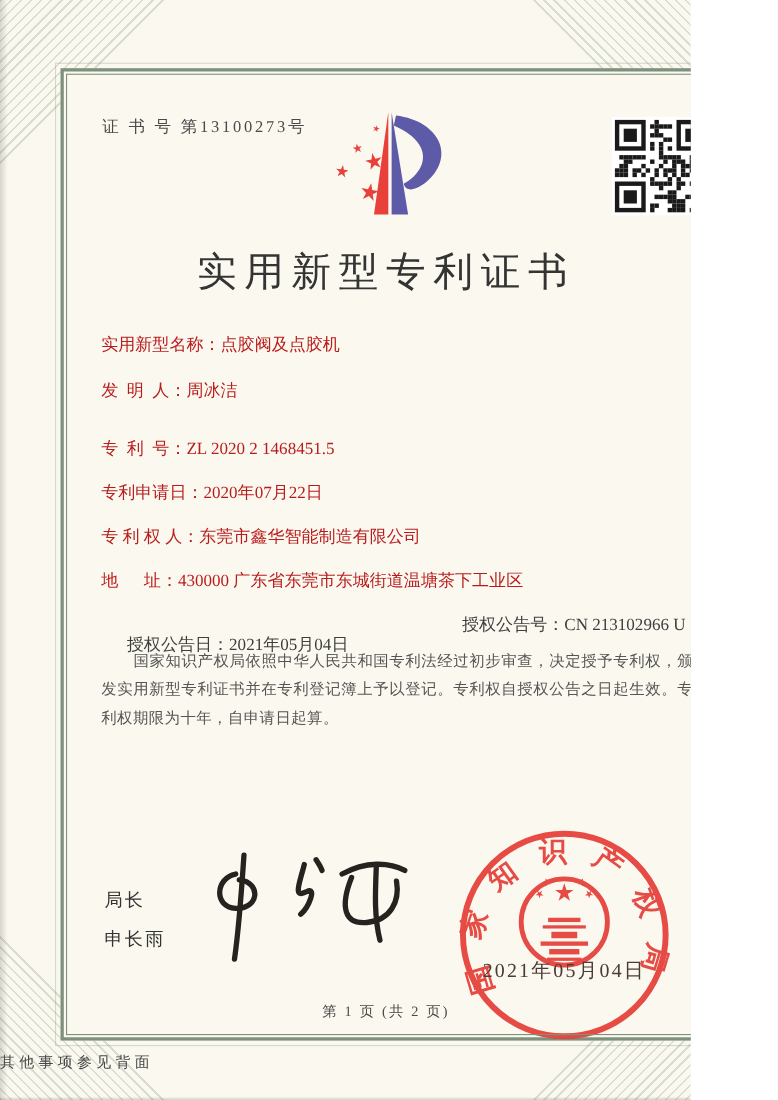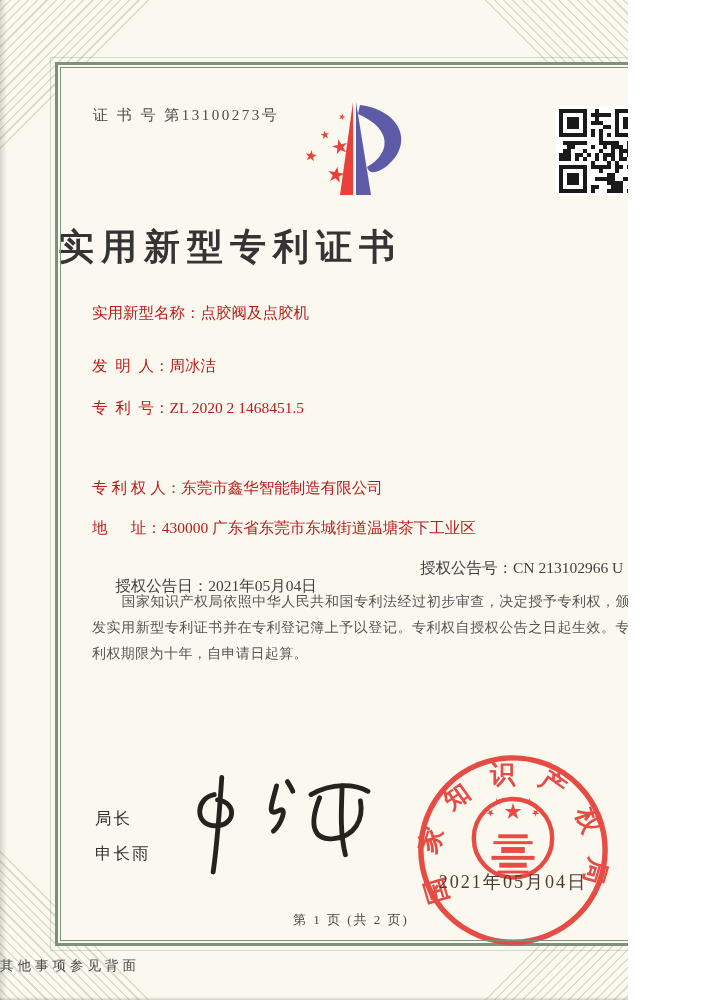--- a/index.html
+++ b/index.html
@@ -22,25 +22,25 @@
   .corner.br{bottom:0;right:0;background:repeating-linear-gradient(135deg,rgba(125,155,125,.55) 0 1.5px,transparent 1.5px 6.5px);clip-path:polygon(100% 0,100% 100%,0 100%);}
 
   .frame{position:absolute;left:55px;top:62px;width:586px;height:878px;
     border:3px solid var(--border-green);background:var(--paper);}
   .frame::after{content:"";position:absolute;inset:2px;border:1px solid var(--border-green);pointer-events:none;}
   .frame::before{content:"";position:absolute;inset:-8px;border:1px solid rgba(125,145,125,.3);pointer-events:none;}
 
   .cert-no{position:absolute;left:35px;top:41px;font-size:15px;letter-spacing:2.5px;color:#4a4a4a;}
   .logo{position:absolute;left:224px;top:30px;width:155px;height:112px;}
   .qr{position:absolute;left:498px;top:41px;width:90px;height:90px;}
-  .title{position:absolute;left:0;top:158px;width:100%;text-align:left;
-    font-size:36px;font-weight:bold;letter-spacing:7px;color:#343434;}
+  .title{position:absolute;left:0;top:158px;width:100%;text-align:center;
+    font-size:36px;font-weight:normal;letter-spacing:7px;color:#343434;}
 
   .row{position:absolute;left:34px;font-size:15.5px;white-space:pre;color:#b91c1c;}
-  .r0{top:238px}.r1{top:291px}.r2{top:333px}.r3{top:373px}.r4{top:413px}.r5{top:453px}
+  .r0{top:238px}.r1{top:280px}.r2{top:333px}.r3{top:373px}.r4{top:413px}.r5{top:453px}
   .row-grant{position:absolute;left:34px;top:493px;width:540px;font-size:15.5px;white-space:pre;color:#3e3e3e;}
   .grant2{position:absolute;left:328px;top:0;white-space:pre;}
 
   .paras{position:absolute;left:34px;top:524px;width:538px;font-size:14px;
     line-height:26px;text-align:justify;color:#474747;opacity:.92;letter-spacing:.4px;}
   .paras p{margin:0 0 2px 0;text-indent:2.1em;}
 
   .director{position:absolute;left:37px;top:743px;font-size:16.5px;letter-spacing:2px;color:#333;}
   .director div{margin-bottom:13px;}
   .signature{position:absolute;left:124px;top:700px;width:215px;height:115px;}
@@ -216,20 +216,21 @@
         <rect x="3" y="59" width="28" height="28" fill="#1a1a1a"></rect>
         <rect x="7" y="63" width="20" height="20" fill="#fff"></rect>
         <rect x="11" y="67" width="12" height="12" fill="#1a1a1a"></rect>
       </svg>
 
     <div class="title">实用新型专利证书</div>
 
     <div class="row r0"><span>实用新型名称：</span><span>点胶阀及点胶机</span></div>
     <div class="row r1"><span>发  明  人：</span><span>周冰洁</span></div>
     <div class="row r2"><span>专  利  号：</span><span>ZL 2020 2 1468451.5</span></div>
+    <div class="row r3"><span>专利申请日：</span><span>2020年07月22日</span></div>
     <div class="row r4"><span>专 利 权 人：</span><span>东莞市鑫华智能制造有限公司</span></div>
     <div class="row r5"><span>地      址：</span><span>430000 广东省东莞市东城街道温塘茶下工业区</span></div>
 
     <div class="row-grant">
       <span>授权公告日：</span><span>2021年05月04日</span>
       <span class="grant2"><span>授权公告号：</span><span>CN 213102966 U</span></span>
     </div>
 
     <div class="paras">
       <p>国家知识产权局依照中华人民共和国专利法经过初步审查，决定授予专利权，颁发实用新型专利证书并在专利登记簿上予以登记。专利权自授权公告之日起生效。专利权期限为十年，自申请日起算。</p>

